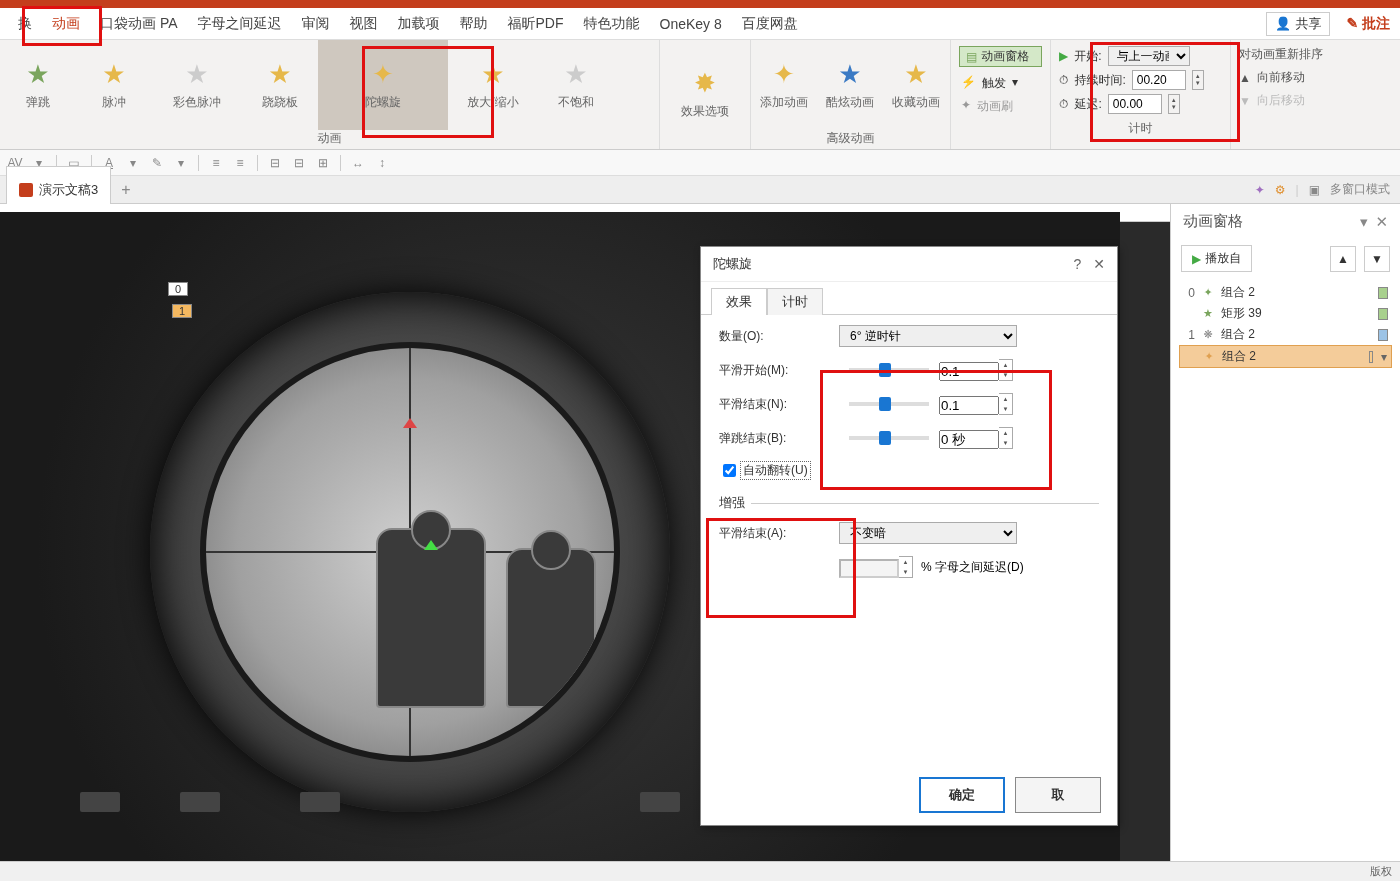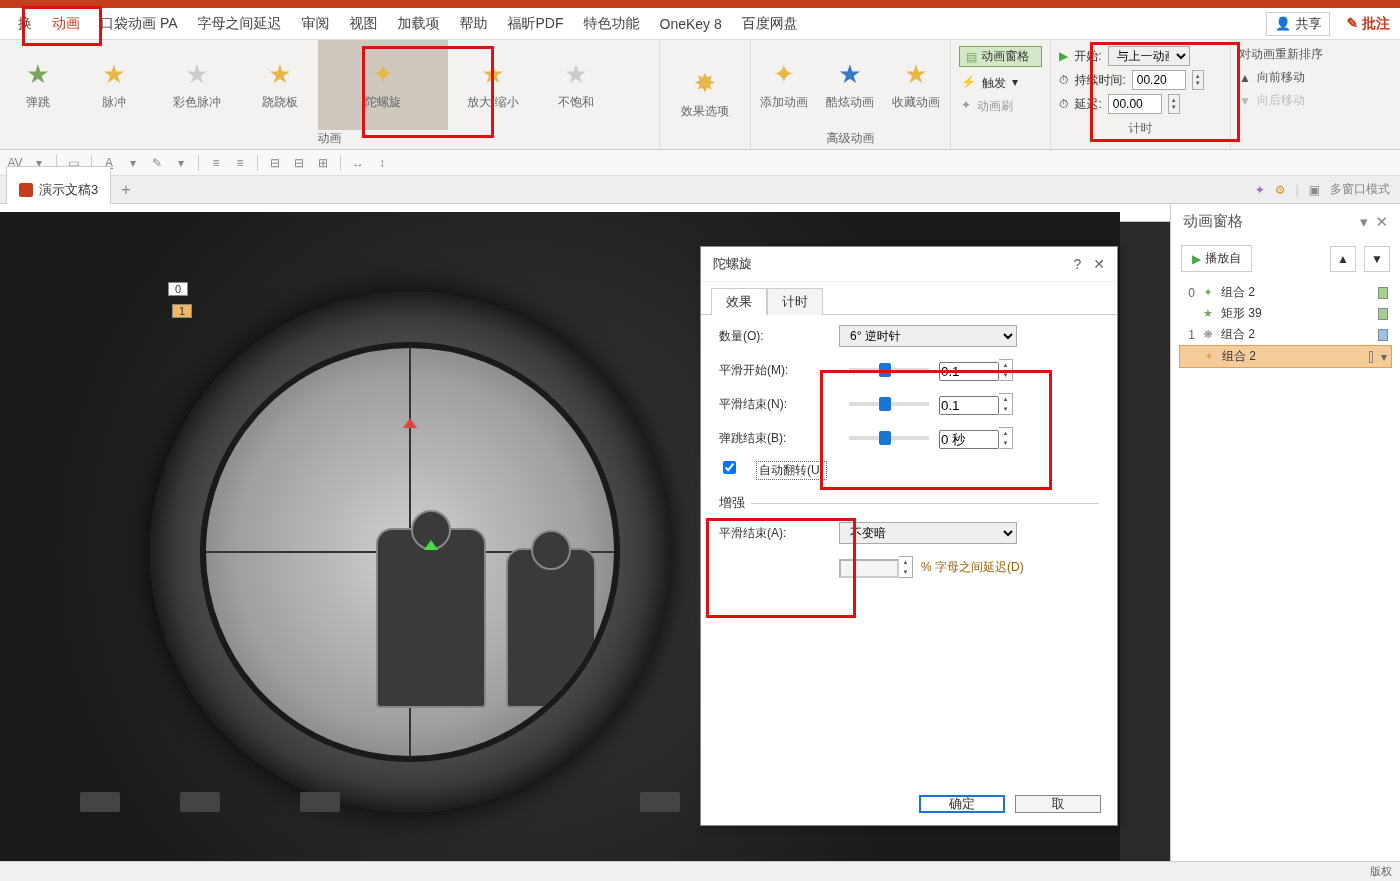--- a/index.html
+++ b/index.html
@@ -103,25 +103,25 @@
 .frow { display:flex; align-items:center; margin-bottom:12px;}
 .frow .flabel { width:100px; font-size:12px;}
 .frow .flabel.dim { color:#999;}
 .frow select, .frow input[type=text] { border:1px solid #aaa; height:22px; font-size:12px; padding:0 6px;}
 .frow select.wide { width:178px;}
 .frow .slider { width:80px; height:4px; background:#ddd; position:relative; margin:0 10px;}
 .frow .slider .thumb { position:absolute; width:12px; height:14px; background:#1976d2; top:-5px; border-radius:2px;}
 .frow .numbox { display:flex; align-items:flex-end;}
 .frow .numbox input { width:60px;}
 .frow .numbox .sp { display:flex; flex-direction:column; border:1px solid #aaa; border-left:none; height:22px; width:14px; font-size:6px; justify-content:space-around; text-align:center; color:#555;}
-.frow .chk { display:flex; align-items:flex-start; gap:20px; padding-left:4px;}
+.frow .chk { display:flex; align-items:center; gap:4px; padding-left:4px;}
 .frow .chk input { width:13px; height:13px;}
 .frow .chk label { border:1px dotted #666; padding:0 2px;}
 .dlg-foot { position:absolute; bottom:12px; right:16px; display:flex; gap:10px;}
-.dlg-btn { width:86px; height:18px; border:1px solid #888; background:#f4f4f4; font-size:13px; display:flex; align-items:center; justify-content:center;}
+.dlg-btn { width:86px; height:36px; border:1px solid #888; background:#f4f4f4; font-size:13px; display:flex; align-items:center; justify-content:center;font-weight:bold;}
 .dlg-btn.primary { border:2px solid #1976d2; background:#fff;}
 
 
 .statusbar { height:20px; background:#f0f0f0; border-top:1px solid #ccc; display:flex; align-items:center; font-size:11px; color:#666; padding:0 8px;}
 
 
 .hl { position:absolute; border:3px solid #e01010; z-index:500; pointer-events:none;}
 .hl1 { left:22px; top:6px; width:80px; height:40px;}
 .hl2 { left:362px; top:46px; width:132px; height:92px;}
 .hl3 { left:1090px; top:42px; width:150px; height:100px;}
@@ -496,21 +496,21 @@
       <div class="frow">
         <span class="flabel"></span>
           <div style="width:20px"></div>
         <div class="numbox">
             <input disabled="" style="background: rgb(244, 244, 244);">
             <span class="sp">
               <span>▲</span>
               <span>▼</span>
             </span>
           </div>
-        <span style="margin-left:8px;color:#a16207;font-size:12px">% 字母之间延迟(D)</span>
+        <span style="margin-left:8px;color:#000000;font-size:12px">% 字母之间延迟(D)</span>
       </div>
     </div>
   </div>
   <div class="dlg-foot">
     <div class="dlg-btn primary">确定</div>
     <div class="dlg-btn">取</div>
   </div>
 </div>
 
 <div class="hl hl1"></div>

